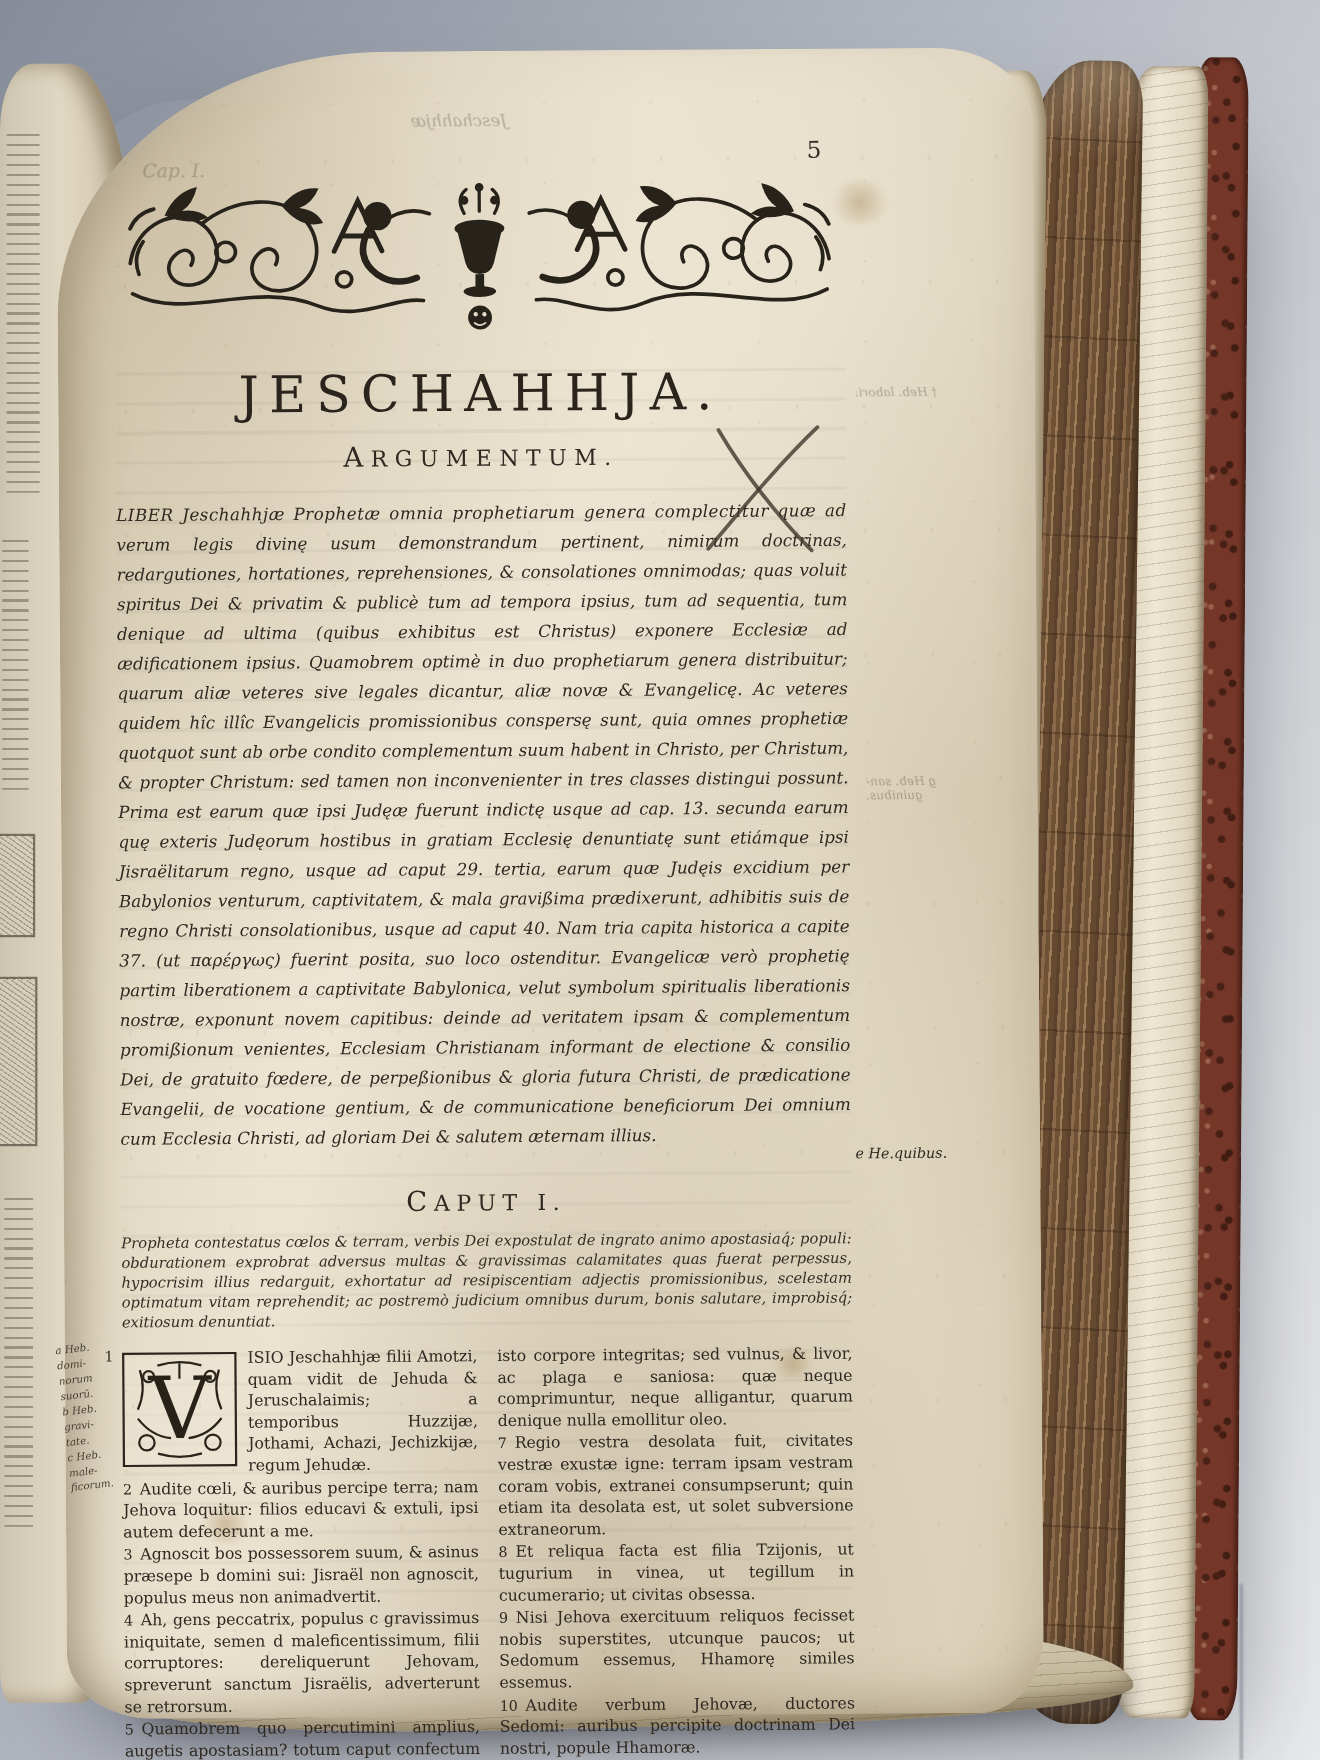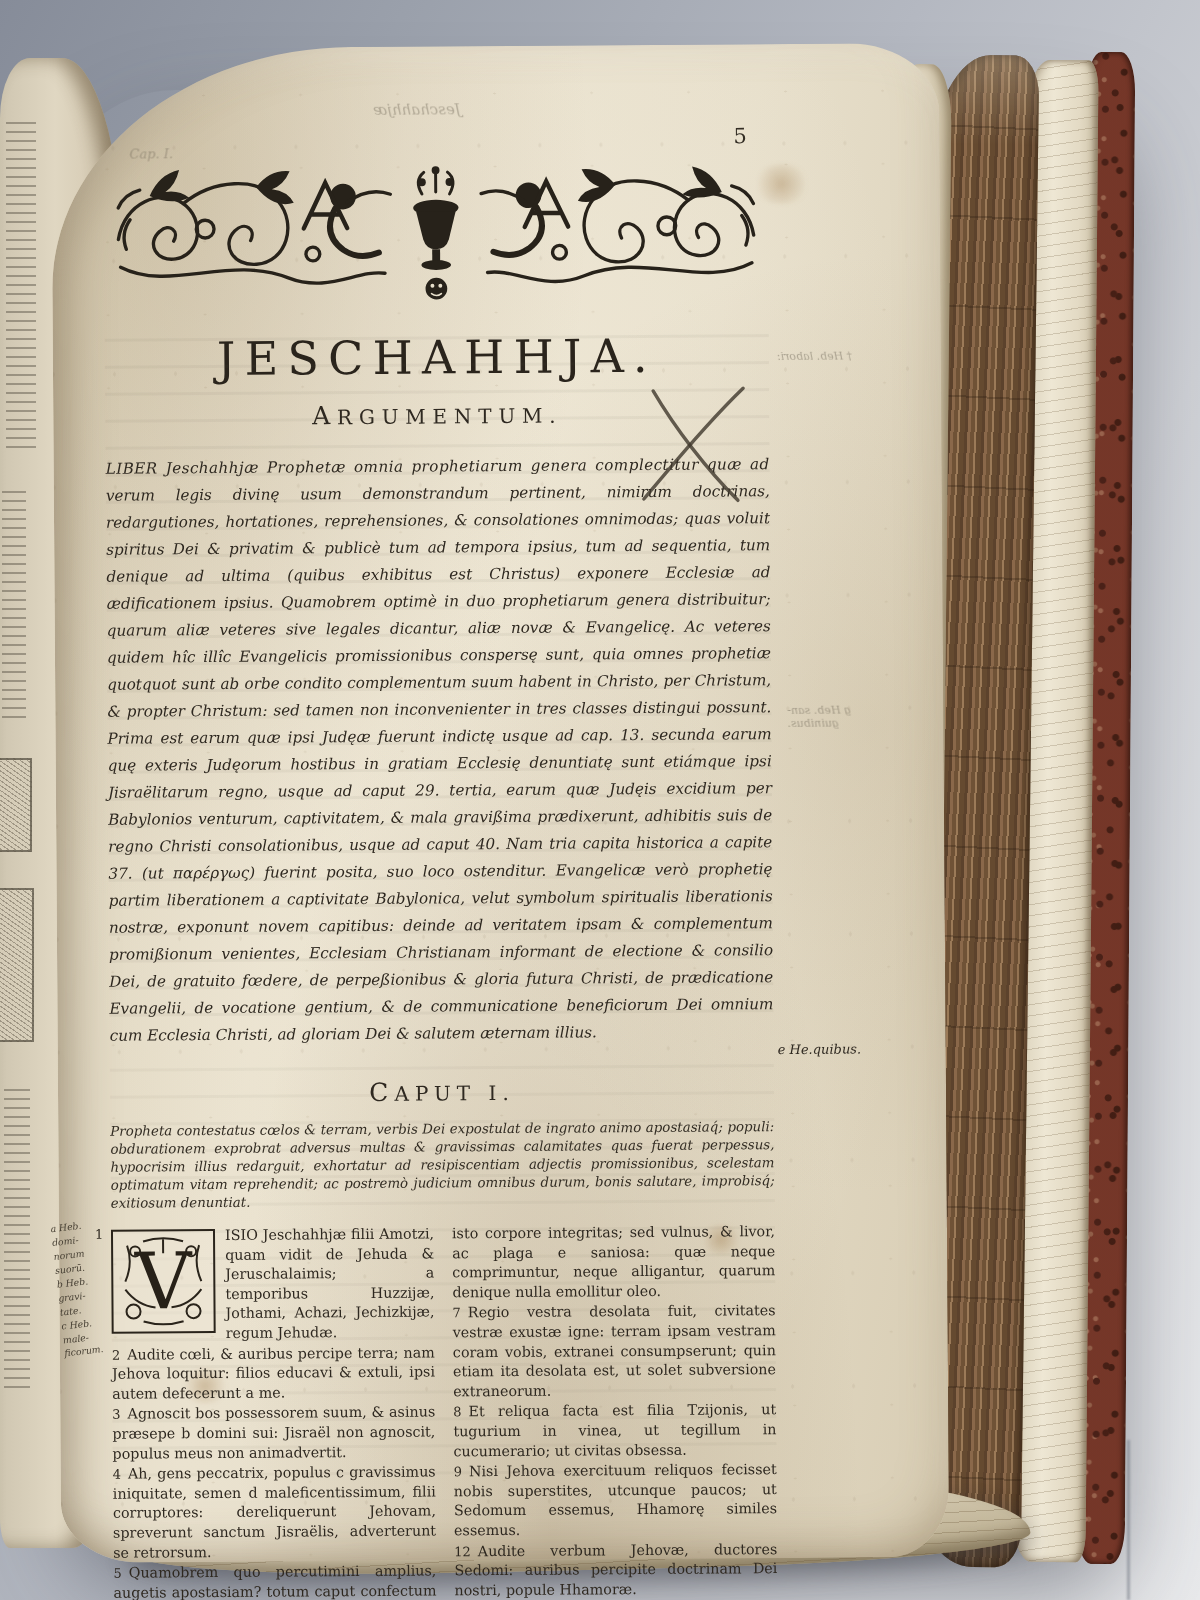--- a/index.html
+++ b/index.html
@@ -134,21 +134,21 @@
     <div class="fox" style="left:640px;top:1180px;width:44px;height:30px;"></div>
 
     <div class="content">
       <div class="ghost" style="top:230px;height:680px;"></div>
       <div class="ghost" style="top:940px;height:430px;opacity:.8;"></div>
 
       <div class="folio">5</div>
       <div class="bleed" style="top:-4px;left:270px;font-size:15px;">
         <span class="mirrored">Jeschahhjæ</span>
       </div>
-      <div class="bleed" style="top:40px;left:26px;font-size:13px;">Cap. I.</div>
+      <div class="bleed" style="top:40px;left:26px;font-size:17px;">Cap. I.</div>
 
       <svg class="headpiece" viewBox="0 0 660 148" fill="none" stroke="#27221a" stroke-width="3.4" stroke-linecap="round">
         <g>
           <path d="M8,80 C14,42 52,28 74,44 C96,60 92,96 66,100 C46,103 36,84 50,72 C60,63 70,72 64,82"></path>
           <path d="M74,44 C104,20 150,16 170,42 C190,66 178,104 148,106 C124,108 112,86 126,72 C136,62 148,70 142,82"></path>
           <path d="M40,36 Q50,14 70,10 Q66,26 56,32 Q70,30 80,38 Q62,46 40,36 Z" fill="#27221a" stroke="none"></path>
           <path d="M148,28 Q162,10 182,12 Q176,26 164,30 Q180,32 186,44 Q166,50 148,28 Z" fill="#27221a" stroke="none"></path>
           <path d="M10,108 C60,134 120,96 180,120 C220,136 250,112 278,116"></path>
           <path d="M20,60 q-10,14 -4,30 M30,30 q-16,4 -22,18"></path>
           <circle cx="236" cy="38" r="13" fill="#27221a" stroke="none"></circle>
@@ -222,21 +222,21 @@
           <p class="verse"><span class="vnum">3</span><span>Agnoscit bos possessorem suum, &amp; asinus præsepe b domini sui: Jisraël non agnoscit, populus meus non animadvertit.</span></p>
           <p class="verse"><span class="vnum">4</span><span>Ah, gens peccatrix, populus c gravissimus iniquitate, semen d maleficentissimum, filii corruptores: dereliquerunt Jehovam, spreverunt sanctum Jisraëlis, adverterunt se retrorsum.</span></p>
           <p class="verse"><span class="vnum">5</span><span>Quamobrem quo percutimini amplius, augetis apostasiam? totum caput confectum est eadem egritudine, &amp; totum cor languidum.</span></p>
 
         </div>
         <div class="col">
           <p class="verse"><span>isto corpore integritas; sed vulnus, &amp; livor, ac plaga e saniosa: quæ neque comprimuntur, neque alligantur, quarum denique nulla emollitur oleo.</span></p>
           <p class="verse"><span class="vnum">7</span><span>Regio vestra desolata fuit, civitates vestræ exustæ igne: terram ipsam vestram coram vobis, extranei consumpserunt; quin etiam ita desolata est, ut solet subversione extraneorum.</span></p>
           <p class="verse"><span class="vnum">8</span><span>Et reliqua facta est filia Tzijonis, ut tugurium in vinea, ut tegillum in cucumerario; ut civitas obsessa.</span></p>
           <p class="verse"><span class="vnum">9</span><span>Nisi Jehova exercituum reliquos fecisset nobis superstites, utcunque paucos; ut Sedomum essemus, Hhamorę similes essemus.</span></p>
-          <p class="verse"><span class="vnum">12</span><span>Audite verbum Jehovæ, ductores Sedomi: auribus percipite doctrinam Dei nostri, popule Hhamoræ.</span></p>
+          <p class="verse"><span class="vnum">10</span><span>Audite verbum Jehovæ, ductores Sedomi: auribus percipite doctrinam Dei nostri, popule Hhamoræ.</span></p>
           <p class="verse"></p>
 
         </div>
       </div>
 
       <div class="mnotes-left">
         <div>a Heb. domi-</div>
         <div>norum suorū.</div>
         <div>b Heb. gravi-</div>
         <div>tate.</div>

